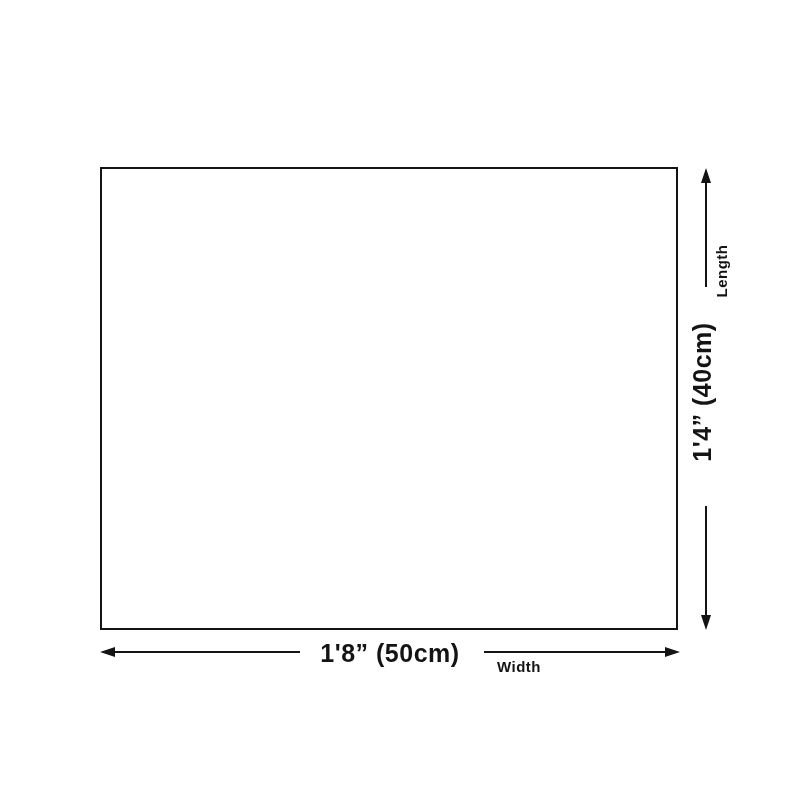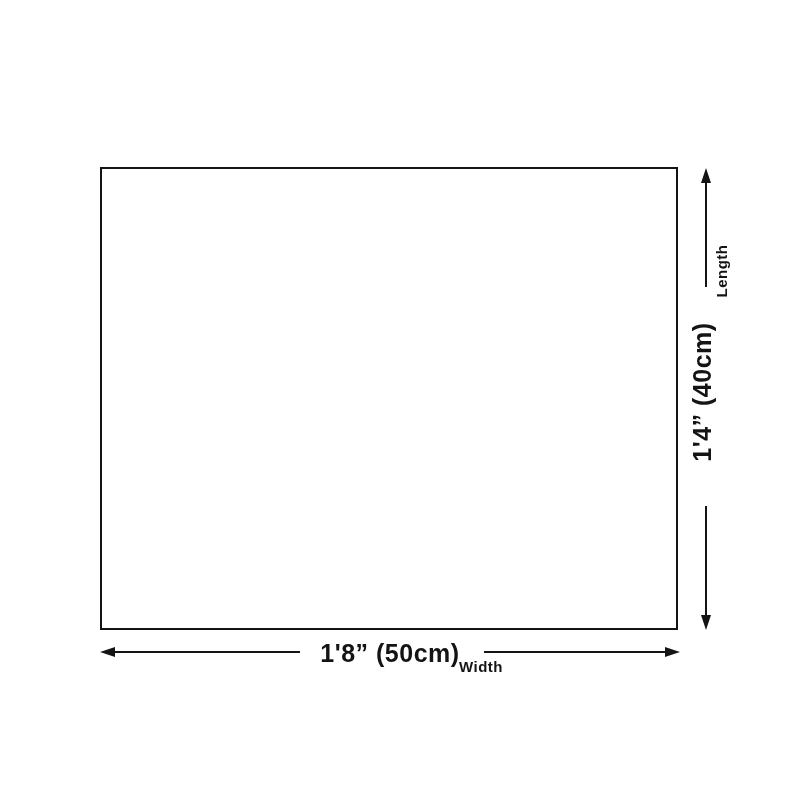--- a/index.html
+++ b/index.html
@@ -101,21 +101,21 @@
   
   .dim-label {
     position: absolute;
     font-size: 15px;
     font-weight: 700;
     letter-spacing: 0.5px;
     text-align: center;
     white-space: nowrap;
   }
   .width-label {
-    left: 436px;
+    left: 474px;
     top: 657px;
     width: 90px;
     height: 20px;
     line-height: 20px;
   }
   .length-label {
     left: 662px;
     top: 261px;
     width: 120px;
     height: 20px;

